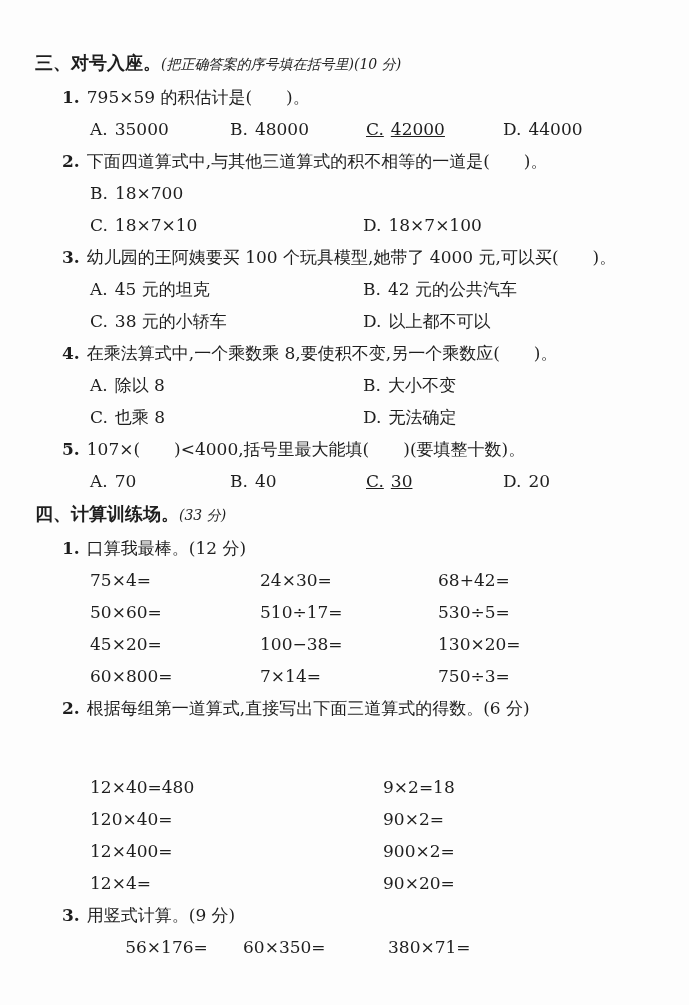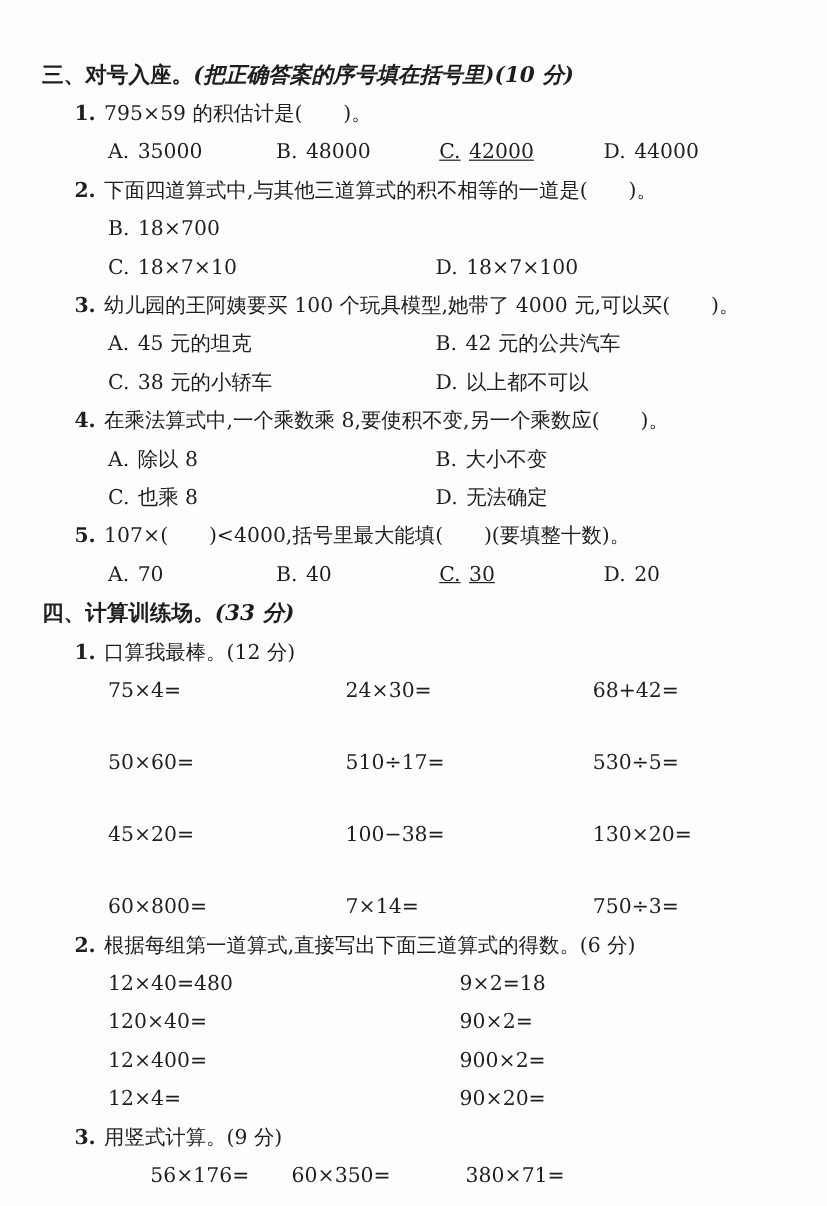--- a/index.html
+++ b/index.html
@@ -18,40 +18,40 @@
     font-size:17px;
     line-height:32px;
   }
   .sec-heading{
     font-weight:bold;
     font-size:18px;
     line-height:33px;
     white-space:nowrap;
   }
   .sec-note{
-    font-weight:bold;
+    font-weight:normal;
     font-style:italic;
-    font-size:18px;
+    font-size:14px;
   }
   .q-line{margin-left:27px;white-space:nowrap;}
   .qnum{font-weight:bold;margin-right:7px;}
   .sub-title{font-weight:normal;}
   .opt-row{margin-left:55px;display:flex;}
   .opt{white-space:nowrap;}
   .olabel{margin-right:7px;}
   
   .cols4 .opt:nth-child(1){width:140px;}
   .cols4 .opt:nth-child(2){width:136px;}
   .cols4 .opt:nth-child(3){width:137px;text-decoration:underline;}
   
   .cols2 .opt:nth-child(1){width:273px;}
   
-  .mgrid{margin-left:55px;display:grid;grid-template-columns:170px 178px auto;gap:28px;}
+  .mgrid{margin-left:55px;display:grid;grid-template-columns:170px 178px auto;}
   
-  .pgrid{margin-left:55px;display:grid;grid-template-columns:293px auto;}
+  .pgrid{margin-left:55px;display:grid;grid-template-columns:293px auto;margin-top:47px;}
   
   .vrow{margin-left:55px;display:flex;}
   .vrow .cell:nth-child(1){width:153px;text-align:center;}
   .vrow .cell:nth-child(2){width:145px;}
   .cell{white-space:nowrap;}
 </style>
 </head>
 <body>
 
 <div class="sheet">

